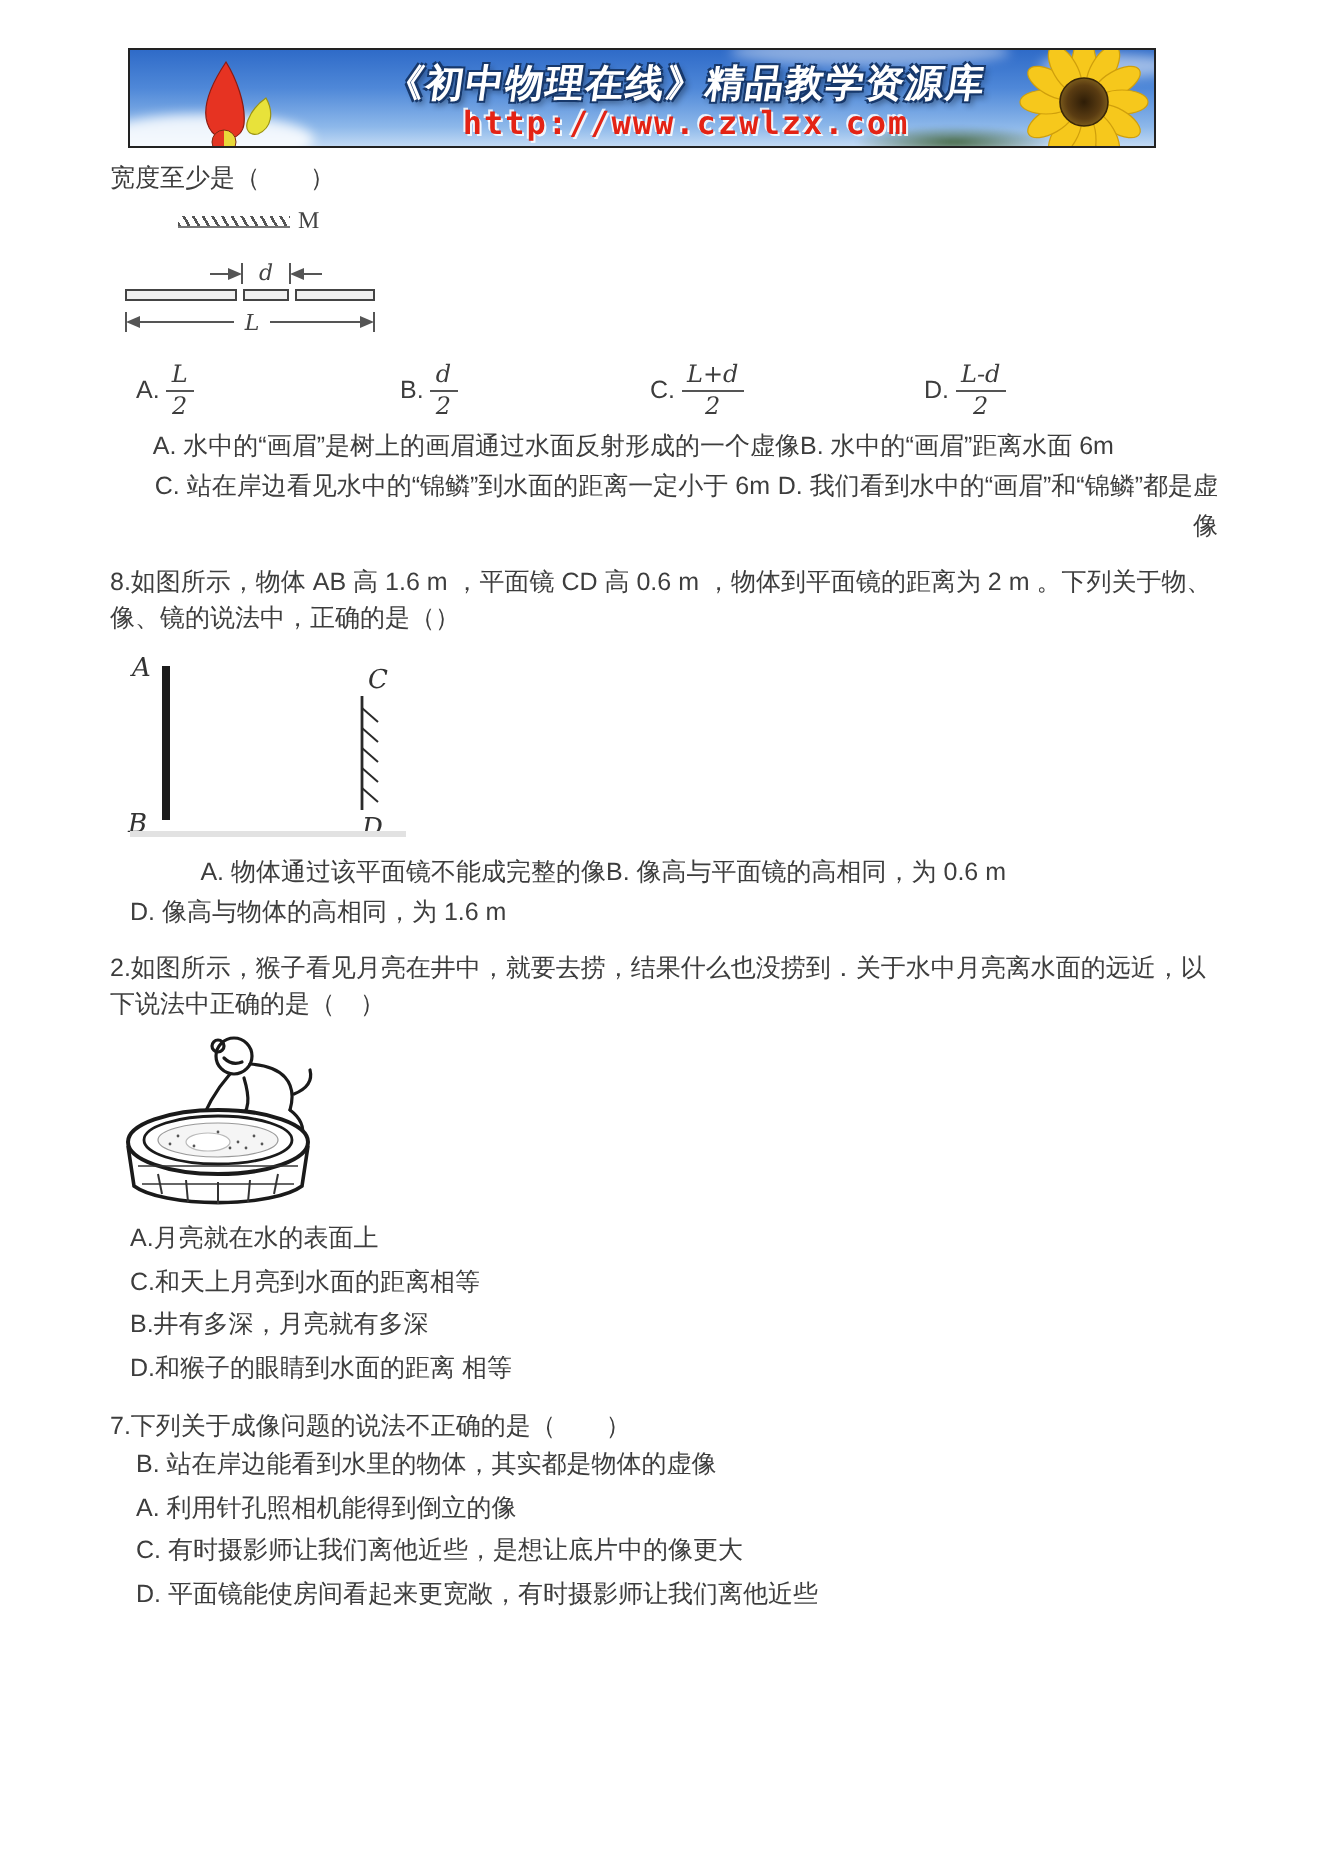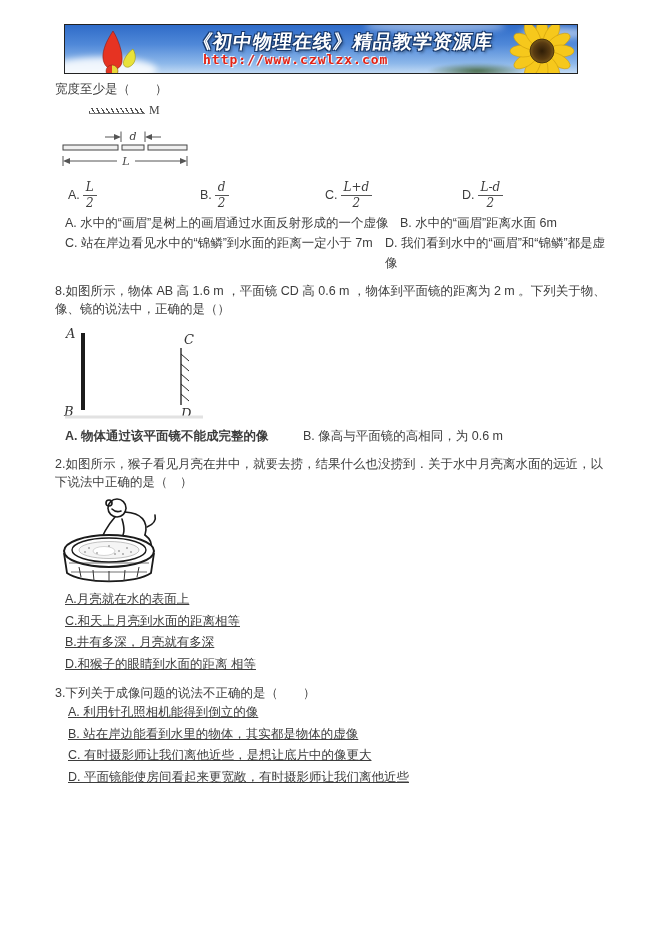--- a/index.html
+++ b/index.html
@@ -23,23 +23,23 @@
             background:radial-gradient(closest-side,#2e5220,rgba(46,82,32,0)); filter:blur(1px); opacity:.8; }
   .logo { position:absolute; left:34px; top:4px; }
   .banner-title {
     position:absolute; left:128px; top:4px; width:300px; text-align:center;
     font-size:19px; font-weight:bold; color:#fff; letter-spacing:1px;
     transform:skewX(-8deg); font-family:"Liberation Serif","DejaVu Serif",serif;
     text-shadow:1px 1px 0 #17386b,-1px -1px 0 #17386b,1px -1px 0 #17386b,-1px 1px 0 #17386b,2px 2px 3px rgba(0,0,0,.45);
     white-space:nowrap;
   }
   .banner-url {
-    position:absolute; left:138px; top:27px; width:280px; text-align:left;
+    position:absolute; left:138px; top:27px; width:280px; text-align:center;
     font-family:"DejaVu Sans Mono","Liberation Mono",monospace;
-    font-size:13px; font-weight:bold; color:#e32315; letter-spacing:1px;
+    font-size:16px; font-weight:bold; color:#e32315; letter-spacing:1px;
     text-shadow:1px 1px 0 rgba(255,255,255,.85),-1px -1px 0 rgba(255,255,255,.85);
   }
   .sunflower { position:absolute; right:2px; bottom:-8px; }
 
   
   .content { position:absolute; left:55px; top:80px; width:554px; font-size:12.5px; }
   .qtext { line-height:18px; }
   .mline { display:flex; align-items:center; margin:5px 0 0 34px; }
   .hatch { width:56px; height:6px;
            background:repeating-linear-gradient(60deg,#555 0 1.3px,transparent 1.3px 4.2px);
@@ -49,24 +49,24 @@
 
   .fracrow { display:flex; margin-top:8px; line-height:30px; align-items:center; }
   .fracrow .opt { display:flex; align-items:center; flex:none; }
   .o1{ width:132px; margin-left:13px;} .o2{width:125px;} .o3{width:137px;} .o4{width:auto;}
   .frac { display:inline-block; vertical-align:middle; text-align:center; line-height:1.05;
           font-family:"DejaVu Serif","Liberation Serif",serif; font-style:italic; font-size:12px; margin-left:3px; color:#3d3d3d;}
   .frac .num { display:block; border-bottom:1px solid #555; padding:0 3px 1px; }
   .frac .den { display:block; padding-top:1px; }
 
   .para { margin-top:9px; }
-  .optrow { display:flex; margin-left:10px; line-height:20px; }
+  .optrow { display:flex; margin-left:10px; line-height:20px;text-align:right; }
   .optrow .c1 { flex:none; }
-  .w335 .c1 { width:335px; } .w320 .c1 { width:320px; } .w240 .c1 { width:238px;font-weight:bold; }
-  .optstack { margin-left:10px;text-decoration:underline; }
+  .w335 .c1 { width:335px; } .w320 .c1 { width:320px; } .w240 .c1 { width:238px; }
+  .optstack { margin-left:10px; }
   .optstack > div { line-height:21.5px; }
   .q8fig { margin:6px 0 2px 4px; display:block; }
   .monkeyfig { margin:2px 0 2px 4px; display:block; }
   svg text.seriflbl { font-family:"DejaVu Serif","Liberation Serif",serif; font-style:italic; font-size:13px; fill:#333; }
   svg text.dimlbl { font-family:"DejaVu Serif","Liberation Serif",serif; font-style:italic; font-size:11px; fill:#444; }
 </style>
 </head>
 <body>
 
 <div class="page">
@@ -206,21 +206,21 @@
             <span class="den">2</span>
           </span>
       </span>
     </div>
 
     <div class="optrow w335" style="margin-top:3px;">
       <span class="c1">A. 水中的“画眉”是树上的画眉通过水面反射形成的一个虚像</span>
       <span>B. 水中的“画眉”距离水面 6m</span>
     </div>
     <div class="optrow w320">
-      <span class="c1">C. 站在岸边看见水中的“锦鳞”到水面的距离一定小于 7m</span>
+      <span class="c1">C. 站在岸边看见水中的“锦鳞”到水面的距离一定小于 6m</span>
       <span>D. 我们看到水中的“画眉”和“锦鳞”都是虚像</span>
     </div>
 
     <div class="qtext para">8.如图所示，物体 AB 高 1.6 m ，平面镜 CD 高 0.6 m ，物体到平面镜的距离为 2 m 。下列关于物、像、镜的说法中，正确的是（）</div>
 
     <svg class="q8fig" width="152" height="96" viewBox="0 0 152 96">
       <text class="seriflbl" x="7" y="14">A</text>
       <line x1="24" y1="9" x2="24" y2="86" stroke="#1c1c1c" stroke-width="4"></line>
       <text class="seriflbl" x="5" y="92">B</text>
       <text class="seriflbl" x="125" y="20">C</text>
@@ -234,20 +234,21 @@
       </g>
       <text class="seriflbl" x="122" y="94">D</text>
       <line x1="6" y1="93" x2="144" y2="93" stroke="#e2e2e2" stroke-width="3"></line>
     </svg>
 
     <div class="optrow w240" style="margin-top:6px;">
       <span class="c1">A. 物体通过该平面镜不能成完整的像</span>
       <span>B. 像高与平面镜的高相同，为 0.6 m</span>
     </div>
     <div class="optrow w240">
+      <span>D. 像高与物体的高相同，为 1.6 m</span>
     </div>
 
     <div class="qtext para">2.如图所示，猴子看见月亮在井中，就要去捞，结果什么也没捞到．关于水中月亮离水面的远近，以下说法中正确的是（　）</div>
 
     <svg class="monkeyfig" width="112" height="94" viewBox="0 0 112 94">
       <g fill="none" stroke="#1a1a1a" stroke-width="1.6" stroke-linecap="round">
 
         <circle cx="58" cy="15" r="9"></circle>
         <circle cx="50" cy="10" r="3"></circle>
         <path d="M53,16 q4,4 9,2"></path>
@@ -290,22 +291,22 @@
       </g>
     </svg>
 
     <div class="optstack">
       <div>A.月亮就在水的表面上</div>
       <div>C.和天上月亮到水面的距离相等</div>
       <div>B.井有多深，月亮就有多深</div>
       <div>D.和猴子的眼睛到水面的距离 相等</div>
     </div>
 
-    <div class="qtext para">3.下列关于成像问题的说法不正确的是（　　）</div>
+    <div class="qtext para">7.下列关于成像问题的说法不正确的是（　　）</div>
     <div class="optstack" style="margin-left:13px;">
+      <div>B. 站在岸边能看到水里的物体，其实都是物体的虚像</div>
       <div>A. 利用针孔照相机能得到倒立的像</div>
-      <div>B. 站在岸边能看到水里的物体，其实都是物体的虚像</div>
       <div>C. 有时摄影师让我们离他近些，是想让底片中的像更大</div>
       <div>D. 平面镜能使房间看起来更宽敞，有时摄影师让我们离他近些</div>
     </div>
 
   </div>
 </div>
 
 </body></html>

